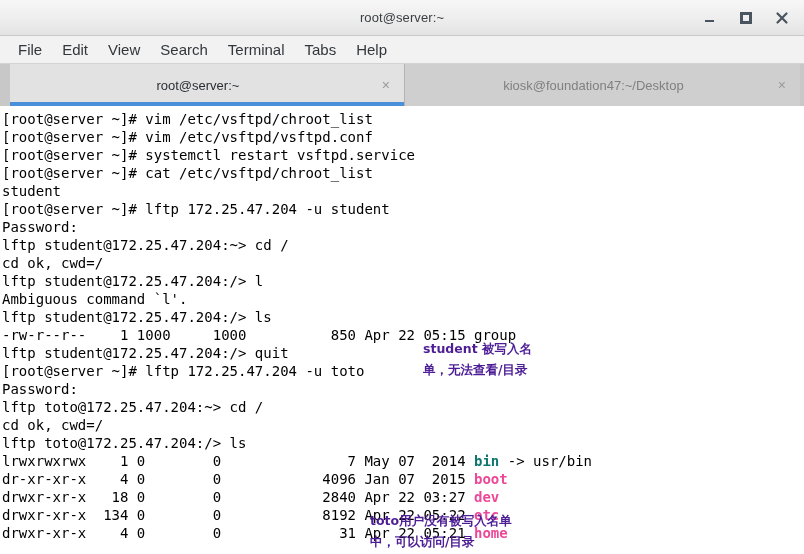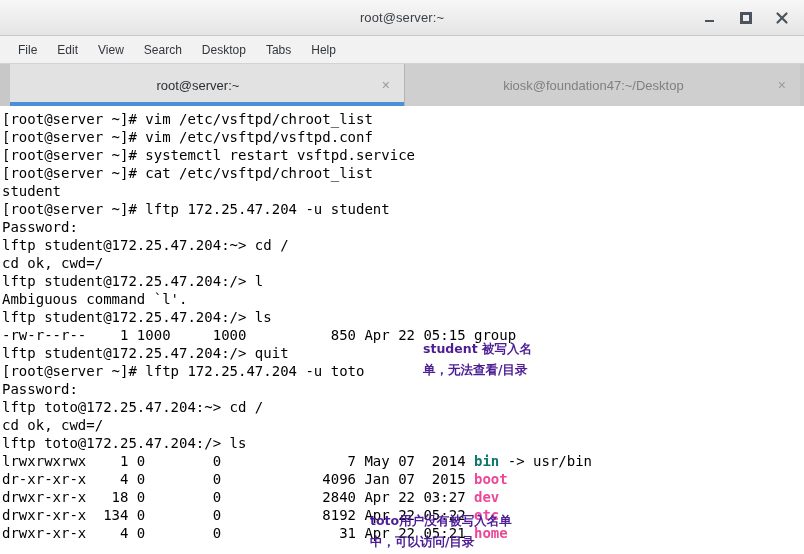--- a/index.html
+++ b/index.html
@@ -56,21 +56,21 @@
   .menubar {
     height: 28px;
     flex: 0 0 28px;
     background: #f2f2f2;
     border-bottom: 1px solid #d3d3d3;
     display: flex;
     align-items: center;
     padding-left: 8px;
   }
   .menu-item {
-    font-size: 12px;
+    font-size: 15px;
     color: #32373c;
     padding: 3px 10px;
     cursor: default;
     white-space: nowrap;
   }
 
   
   .tabbar {
     height: 42px;
     flex: 0 0 42px;
@@ -177,21 +177,21 @@
           </svg>
       </div>
     </div>
   </div>
 
   <div class="menubar">
     <div class="menu-item">File</div>
     <div class="menu-item">Edit</div>
     <div class="menu-item">View</div>
     <div class="menu-item">Search</div>
-    <div class="menu-item">Desktop</div>
+    <div class="menu-item">Terminal</div>
     <div class="menu-item">Tabs</div>
     <div class="menu-item">Help</div>
   </div>
 
   <div class="tabbar">
     <div class="tab tab-active">
       <span class="tab-label">root@server:~</span>
       <span class="tab-close">×</span>
     </div>
     <div class="tab tab-inactive">

